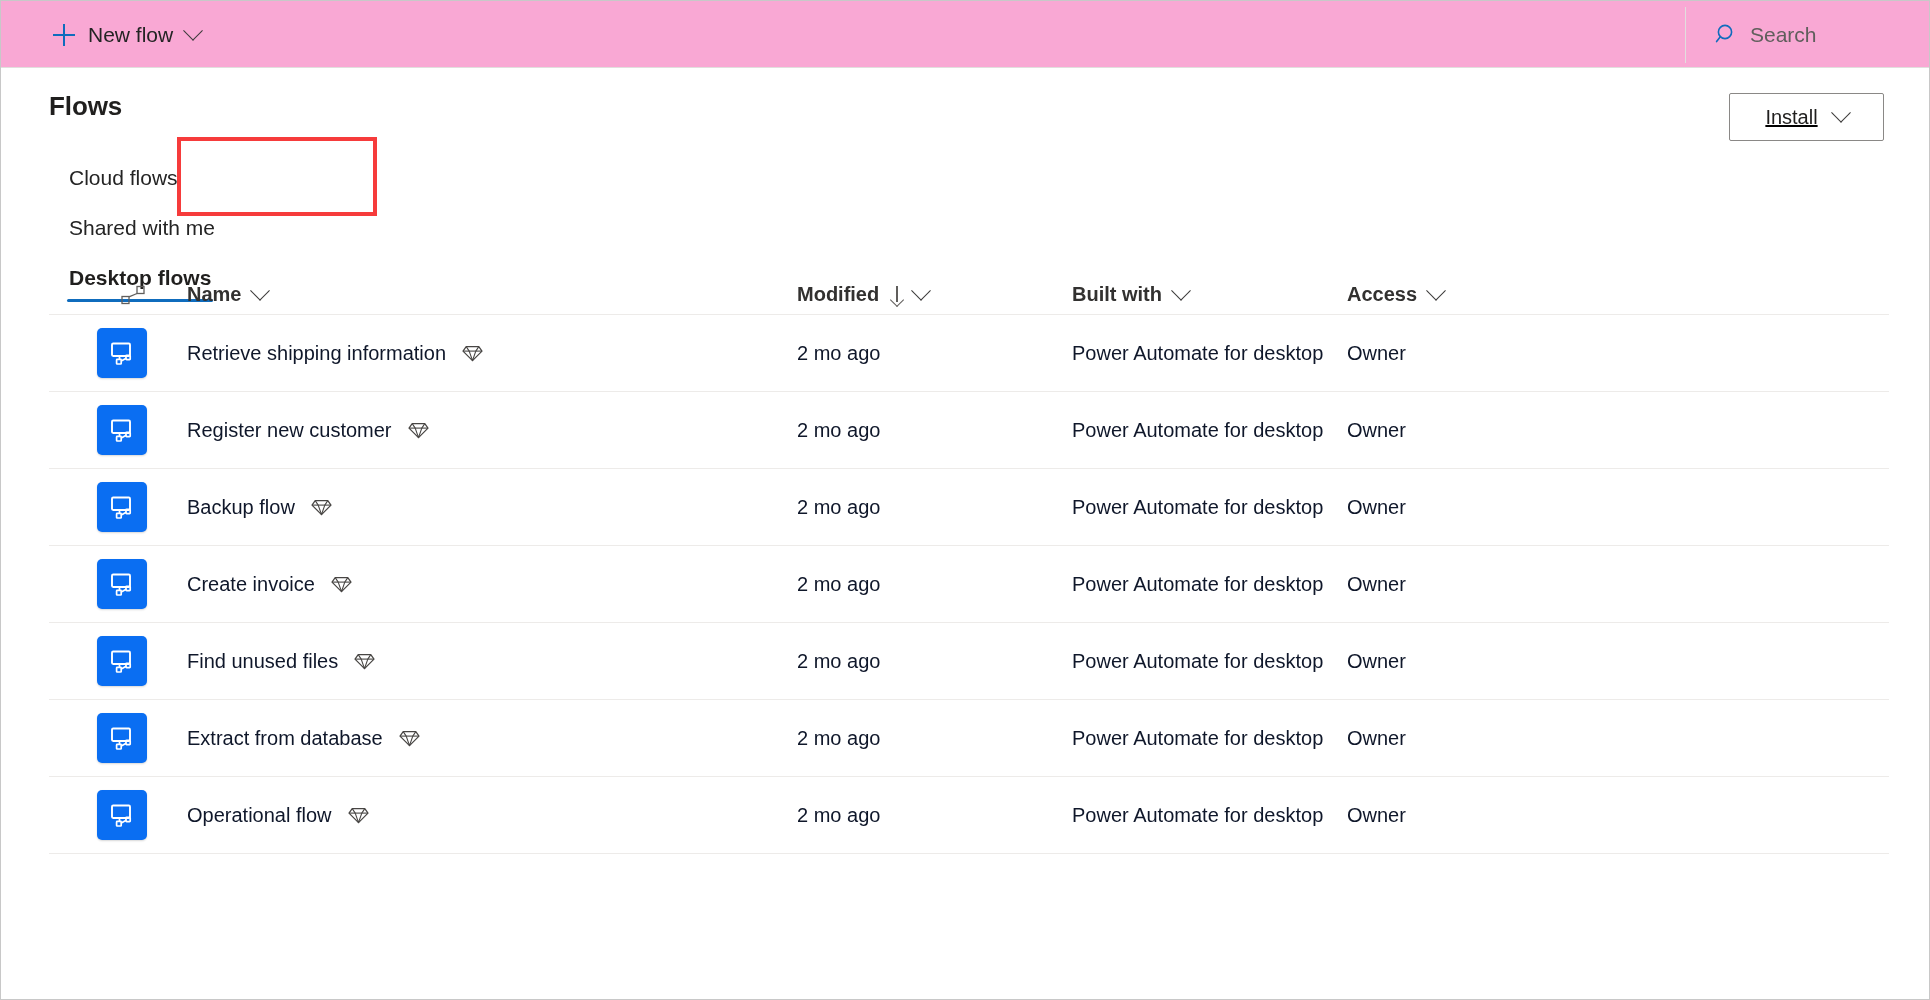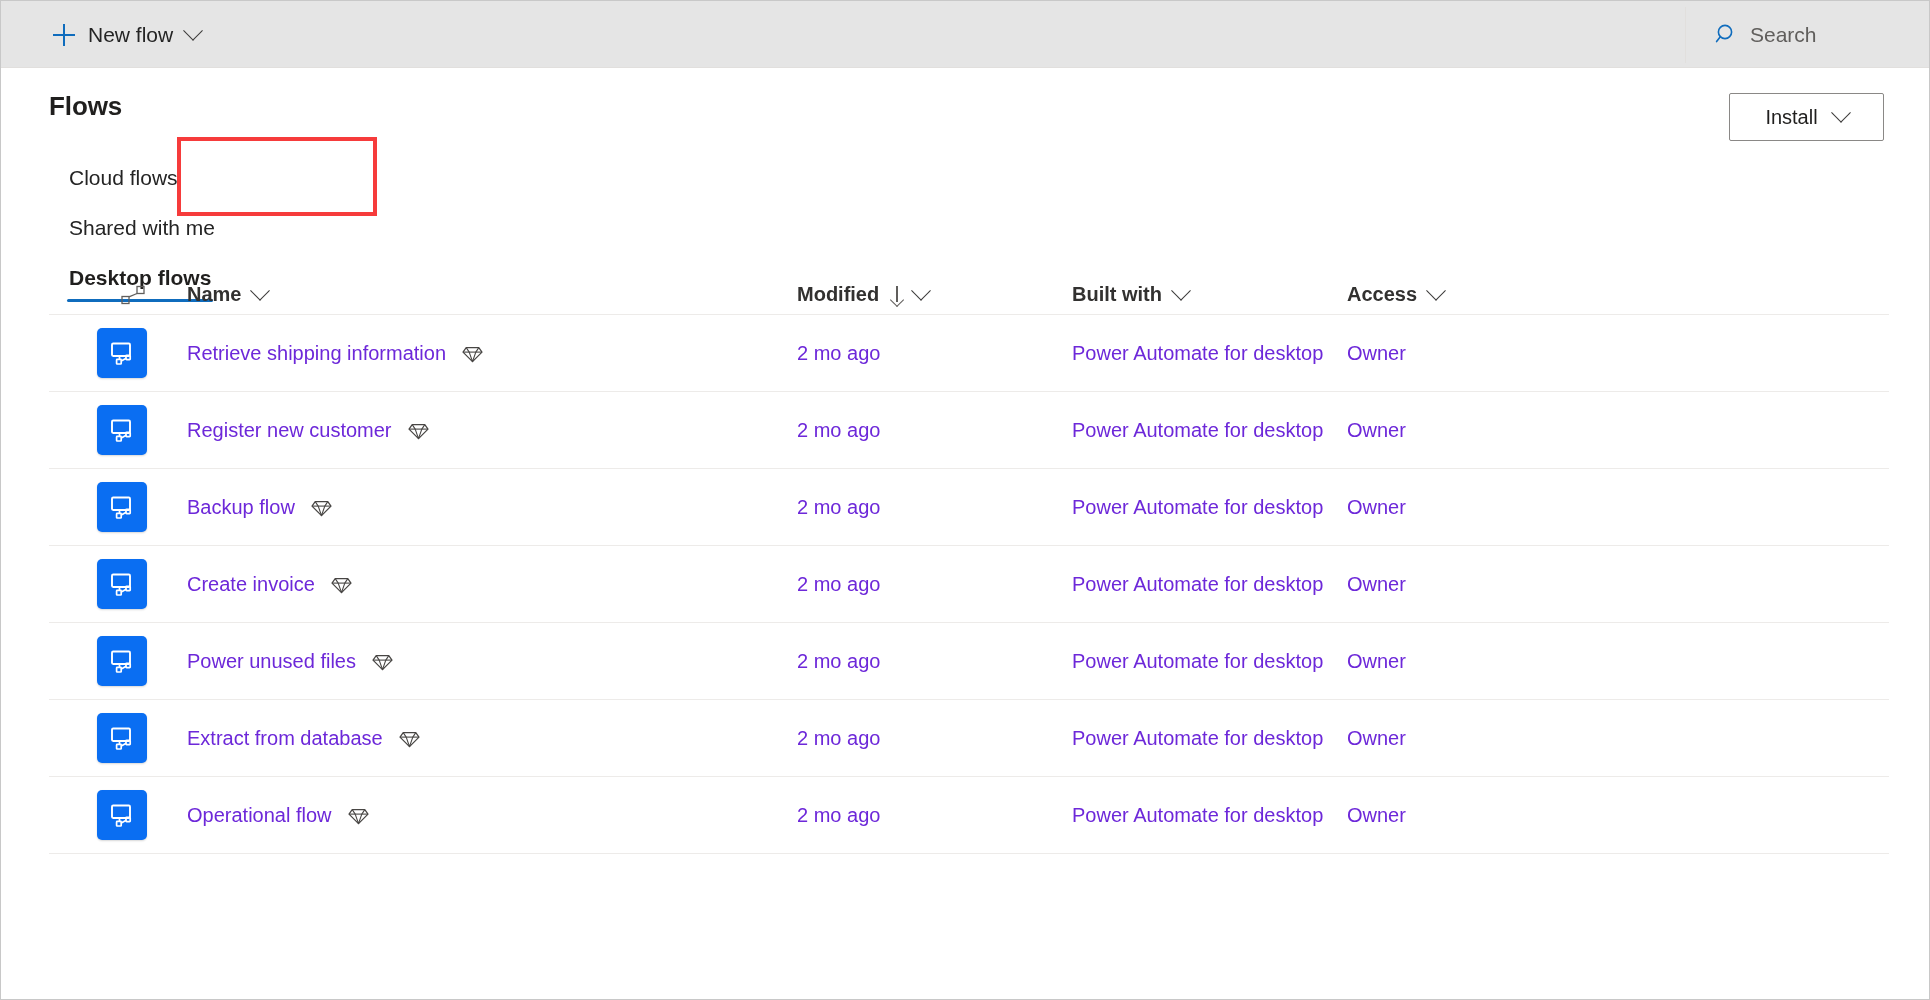--- a/index.html
+++ b/index.html
@@ -20,21 +20,21 @@
     box-sizing: border-box;
     border: 1px solid #c8c8c8;
   }
 
   
   .topbar {
     position: absolute;
     left: 0; top: 0;
     width: 1930px;
     height: 67px;
-    background: #e5e5e5;
+    background: #f9a8d4;
     border-bottom: 1px solid #e1dfdd;
     box-sizing: border-box;
   }
   .newflow-btn {
     position: absolute;
     left: 44px; top: 0;
     height: 67px;
     display: flex;
     align-items: center;
     gap: 13px;
@@ -109,20 +109,21 @@
     width: 153px; height: 46px;
     border: 1px solid #8a8886;
     border-radius: 2px;
     background: #ffffff;
     display: flex;
     align-items: center;
     justify-content: center;
     gap: 16px;
     cursor: pointer;
     font-family: inherit;
+    text-decoration: underline;
   }
   .install-label { font-size: 20px; color: #201f1e; }
 
   
   .tabs {
     position: absolute;
     left: 44px; top: 152px;
     display: flex;
     align-items: flex-start;
     gap: 0;
@@ -216,23 +217,23 @@
   .row {
     display: flex;
     align-items: center;
     height: 77px;
     border-bottom: 1px solid #edebe9;
     box-sizing: border-box;
     cursor: pointer;
   }
   .cell {
     font-size: 20px;
-    color: #6d28d9;
-    display: flex;
-    align-items: center;
+    color: #0f172a;
+    display: flex;
+    align-items: flex-start;
     box-sizing: border-box;
   }
   .flow-tile {
     width: 50px; height: 50px;
     border-radius: 5px;
     background: #0a6ef2;
     display: flex;
     align-items: center;
     justify-content: center;
     flex: none;
@@ -453,21 +454,21 @@
           <rect x="5" y="5.5" width="18" height="12.5" rx="1.2" fill="none" stroke="#ffffff" stroke-width="1.9"></rect>
           <line x1="12.5" y1="18" x2="12.5" y2="21.6" stroke="#ffffff" stroke-width="1.7"></line>
           <rect x="9.6" y="21.4" width="4.6" height="4.6" rx="0.6" fill="none" stroke="#ffffff" stroke-width="1.7"></rect>
           <line x1="14.2" y1="23.1" x2="19.2" y2="20.3" stroke="#ffffff" stroke-width="1.7"></line>
           <rect x="19" y="17.4" width="4.2" height="4.2" rx="0.6" fill="none" stroke="#ffffff" stroke-width="1.7"></rect>
         </svg>
       </span>
     </div>
 
     <div class="cell col-name name-cell">
-      <span class="name-text">Power unused files</span>
+      <span class="name-text">Find unused files</span>
       <span class="gem">
         <svg width="21" height="21" viewBox="0 0 21 21">
           <path d="M4.2 4.6 H16.8 L20 9.1 L10.5 18.6 L1 9.1 Z" fill="none" stroke="#484644" stroke-width="1.25" stroke-linejoin="round"></path>
           <path d="M1 9.1 H20" stroke="#484644" stroke-width="1.1"></path>
           <path d="M4.2 4.6 L7.2 9.1 L10.5 18.6 L13.8 9.1 L16.8 4.6" fill="none" stroke="#484644" stroke-width="1.1" stroke-linejoin="round"></path>
         </svg>
       </span>
     </div>
 
     <div class="cell col-mod">2 mo ago</div>

